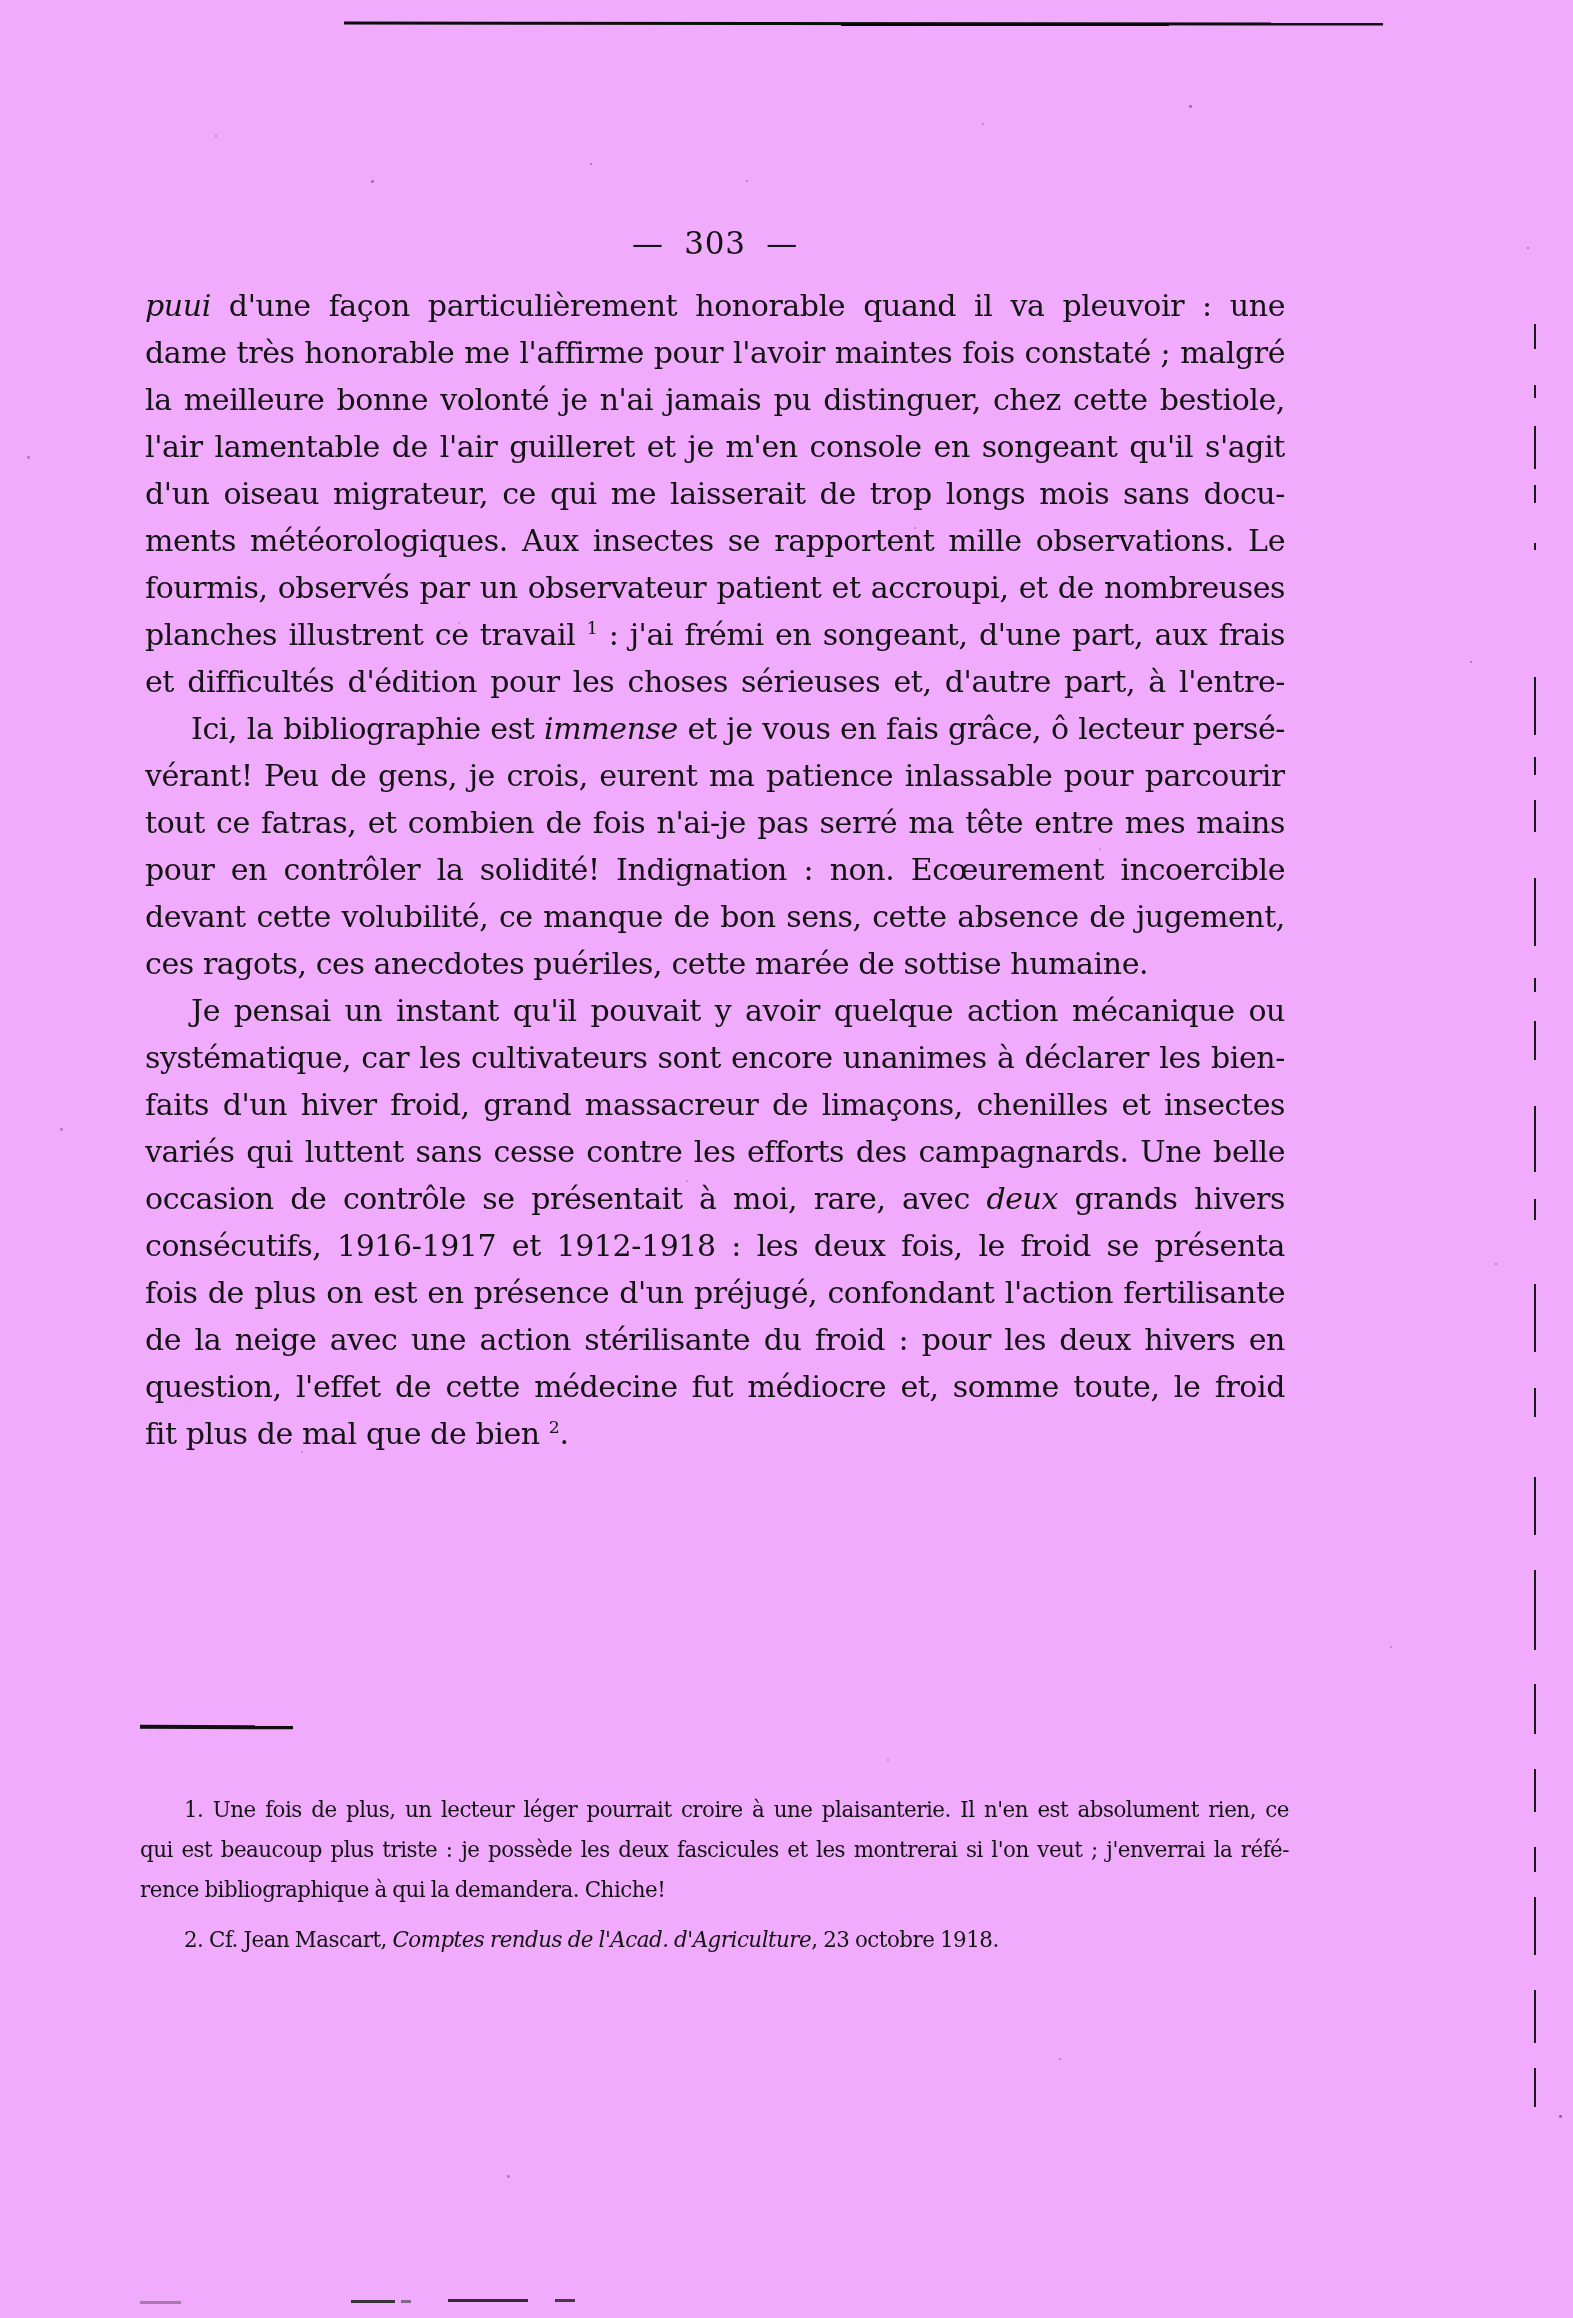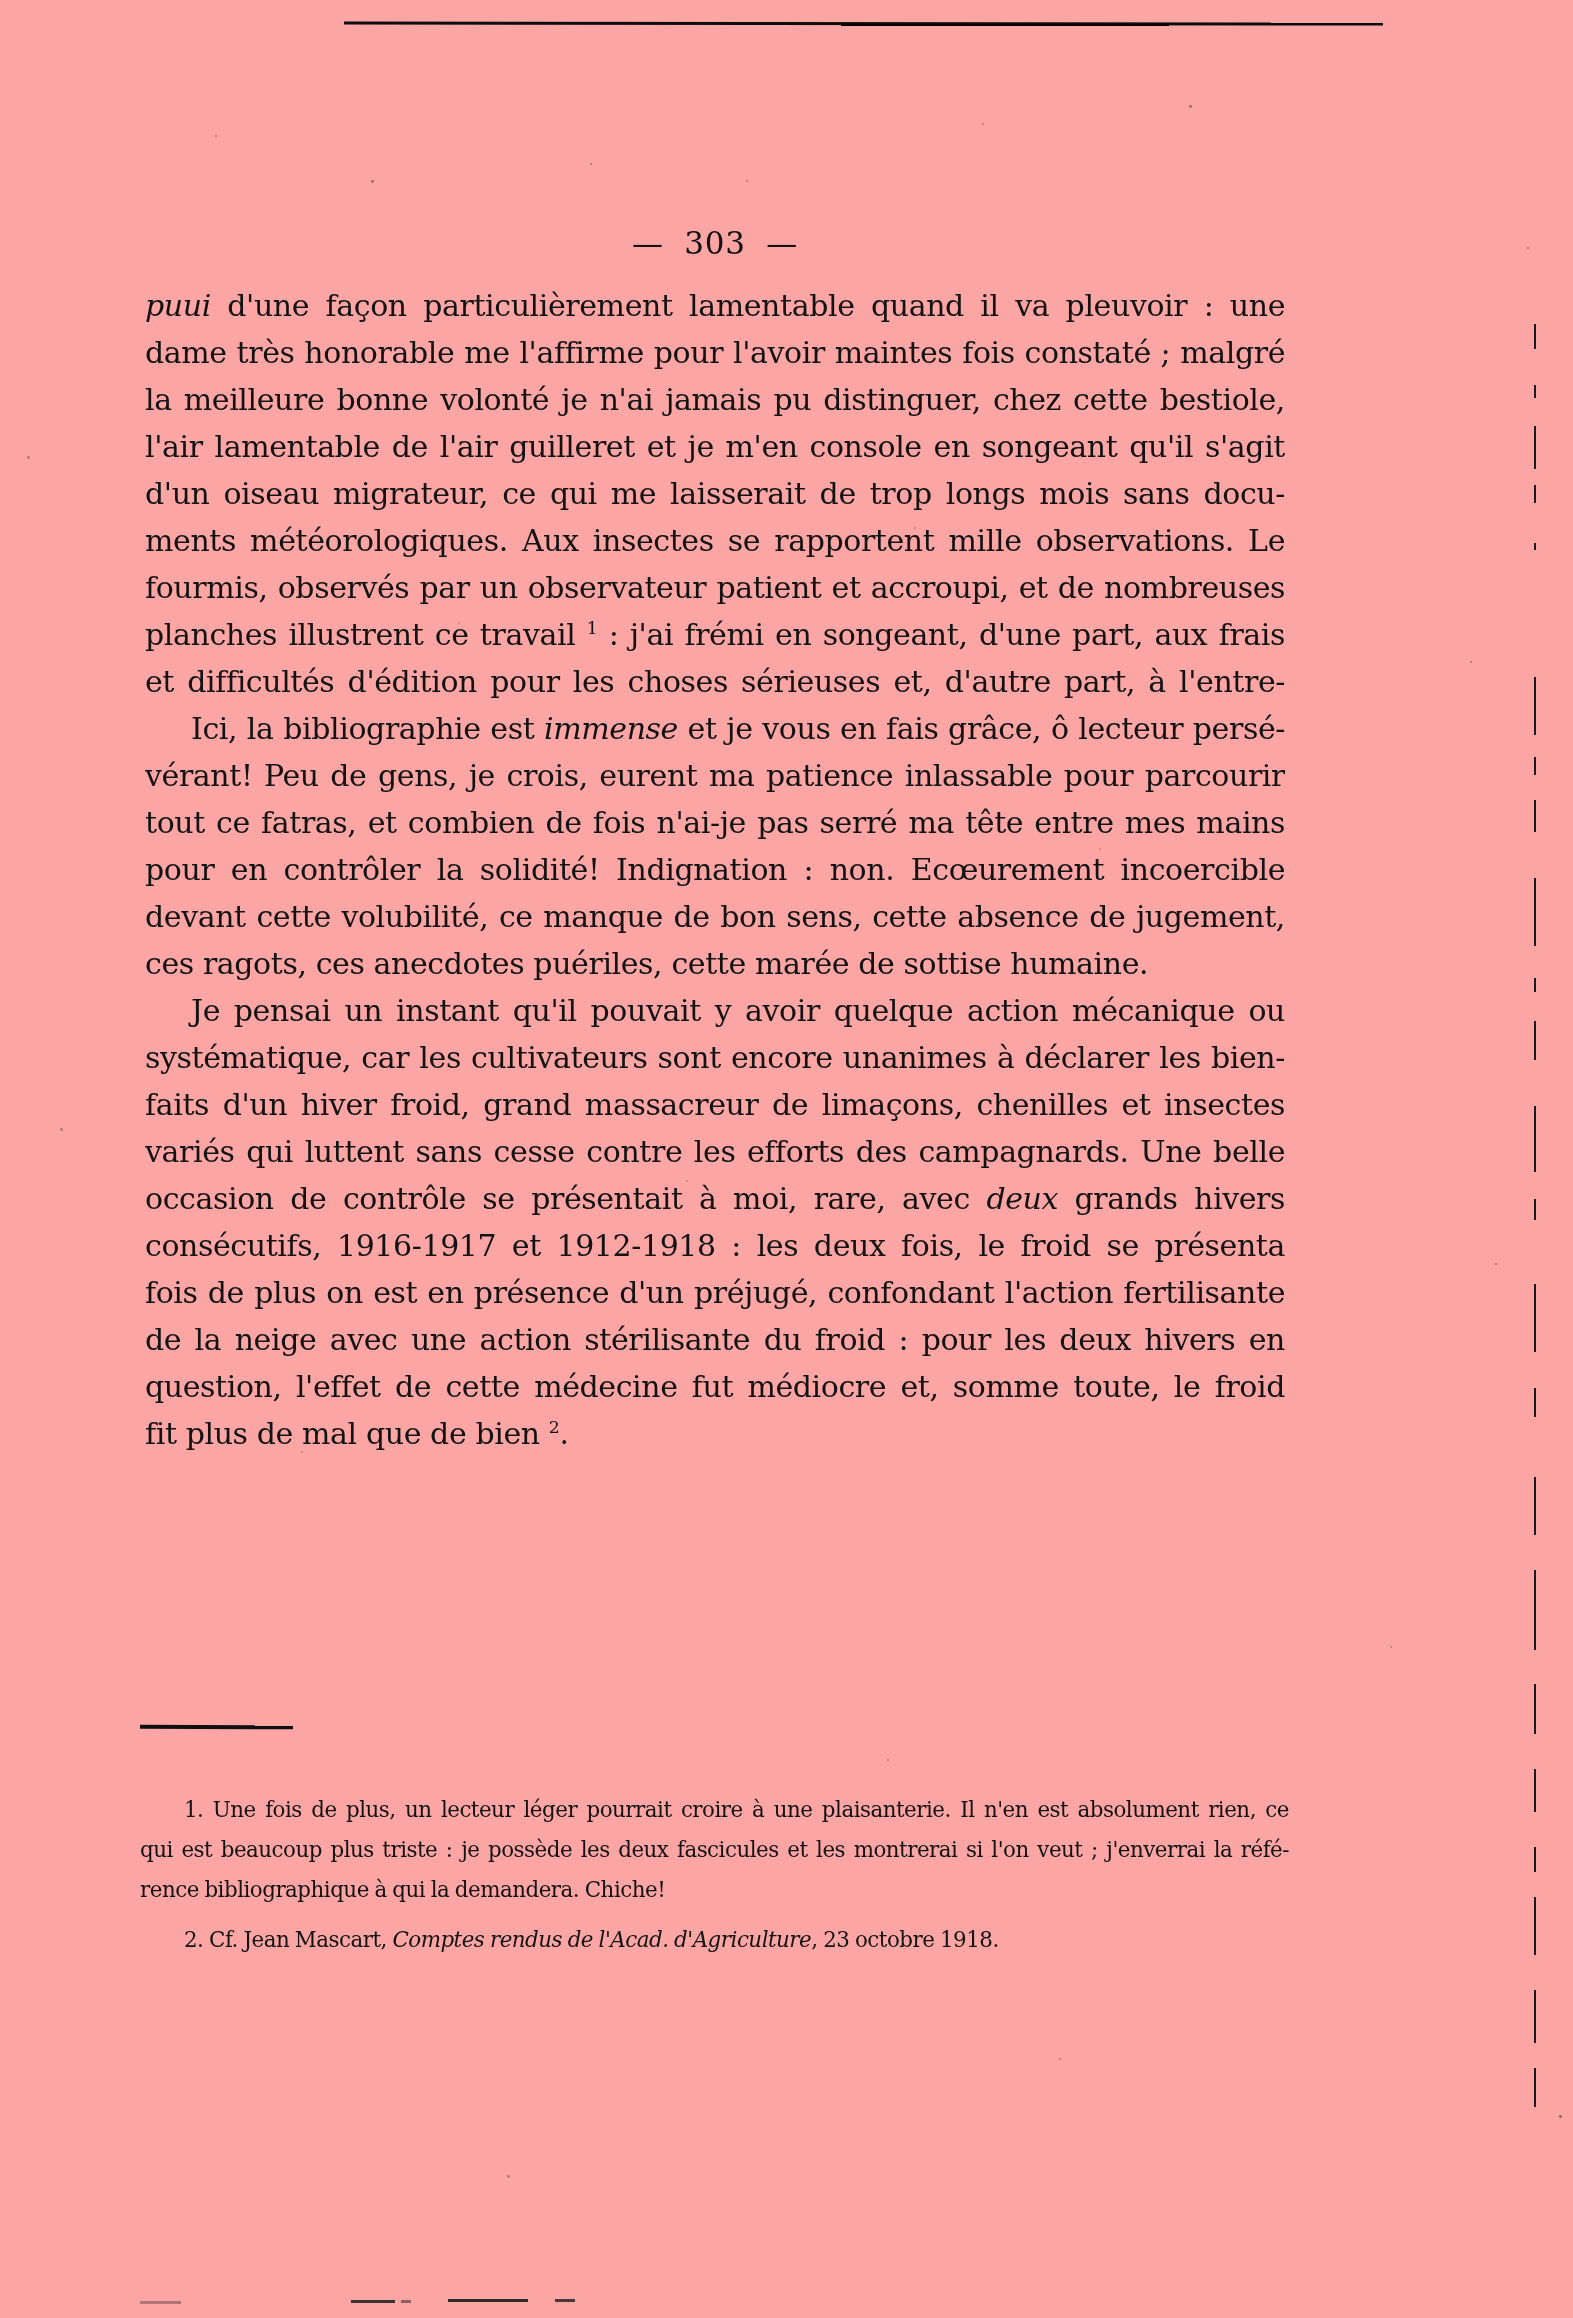--- a/index.html
+++ b/index.html
@@ -1,19 +1,19 @@
 <!DOCTYPE html>
 <html style="font-size:11.4px"><head>
 <meta charset="utf-8">
 <style>
   html,body{margin:0;padding:0;background:#e8e8e8;}
   .page{
     position:relative;
     width:1573px;height:2319px;
-    background:#fca5a5;
+    background:#f0abfc;
     font-family:"DejaVu Serif", serif;
     color:#131313;
     overflow:hidden;
   }
   
   .top-rule{position:absolute;left:344px;top:22px;width:1039px;height:2.9px;background:#0d0d0d;transform:rotate(0.06deg);}
   .top-rule-bold{position:absolute;left:841px;top:23.5px;width:328px;height:2.1px;background:#000;}
   
   .page-number{
     position:absolute;left:145px;top:225px;width:1140px;
@@ -48,21 +48,21 @@
 <body>
 
 <div class="page">
   <div class="top-rule"></div>
   <div class="top-rule-bold"></div>
 
   <div class="page-number">— 303 —</div>
 
   <div class="body-text">
       <div>
-        <div class="line"><span class="it">puui</span><span> d'une façon particulièrement lamentable quand il va pleuvoir : une</span></div>
+        <div class="line"><span class="it">puui</span><span> d'une façon particulièrement honorable quand il va pleuvoir : une</span></div>
         <div class="line"><span>dame très honorable me l'affirme pour l'avoir maintes fois constaté ; malgré</span></div>
         <div class="line"><span>la meilleure bonne volonté je n'ai jamais pu distinguer, chez cette bestiole,</span></div>
         <div class="line"><span>l'air lamentable de l'air guilleret et je m'en console en songeant qu'il s'agit</span></div>
         <div class="line"><span>d'un oiseau migrateur, ce qui me laisserait de trop longs mois sans docu-</span></div>
         <div class="line"><span>ments météorologiques. Aux insectes se rapportent mille observations. Le</span></div>
         <div class="line"><span>fourmis, observés par un observateur patient et accroupi, et de nombreuses</span></div>
         <div class="line"><span>planches illustrent ce travail </span><span class="sup">1</span><span> : j'ai frémi en songeant, d'une part, aux frais</span></div>
         <div class="line"><span>et difficultés d'édition pour les choses sérieuses et, d'autre part, à l'entre-</span></div>
       </div>
       <div>

